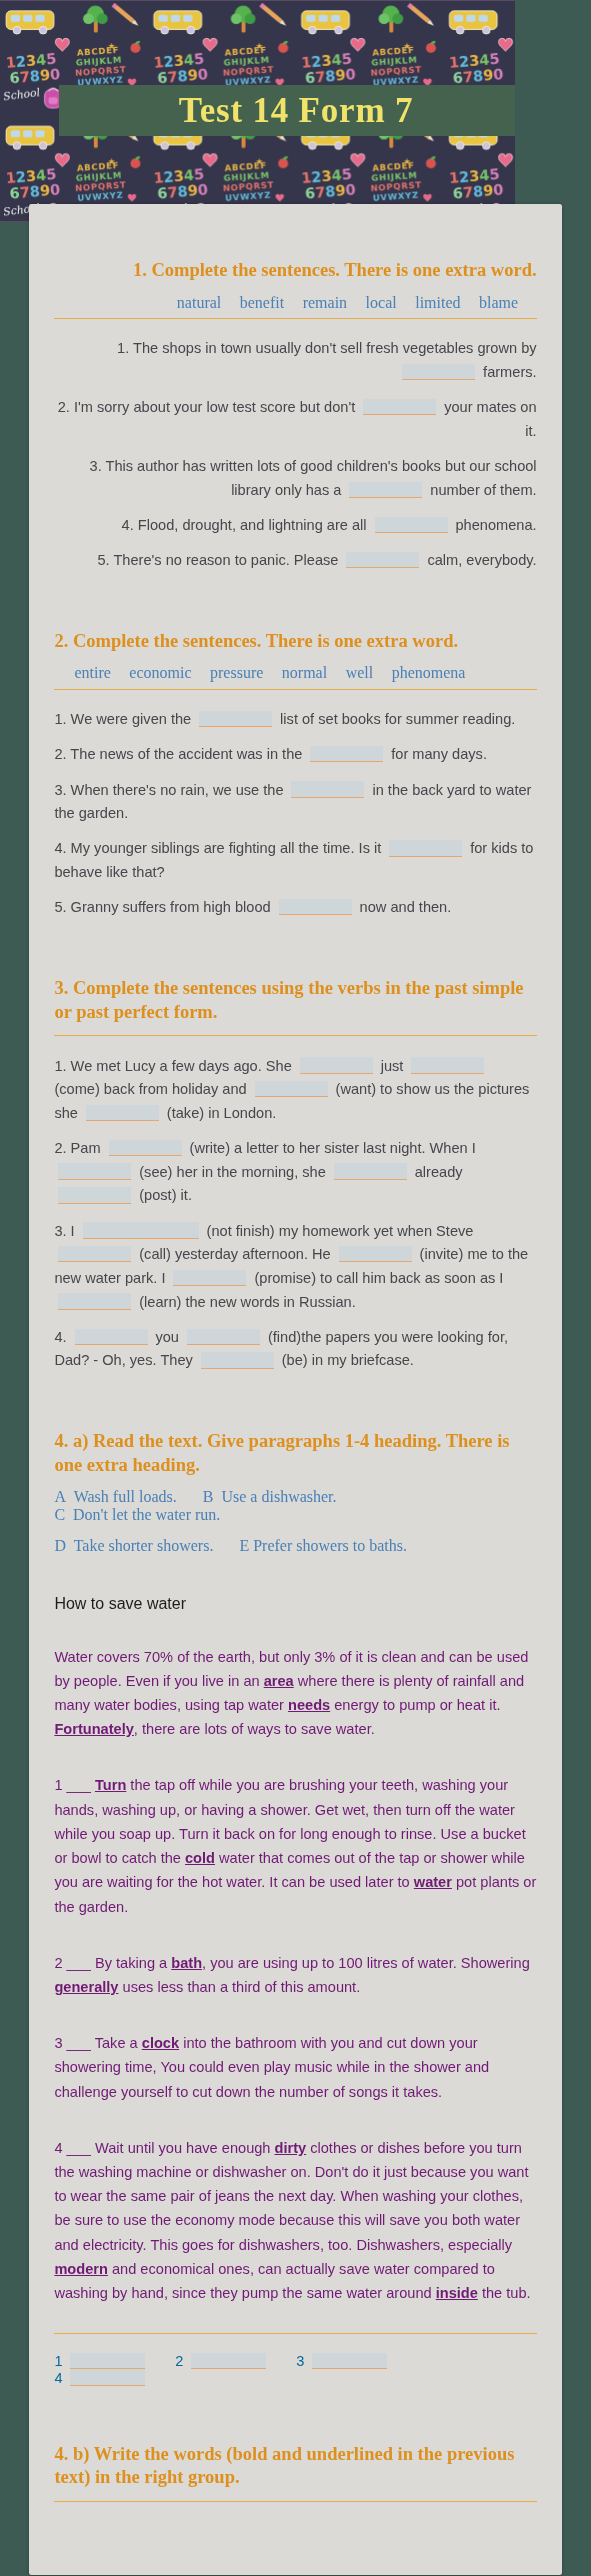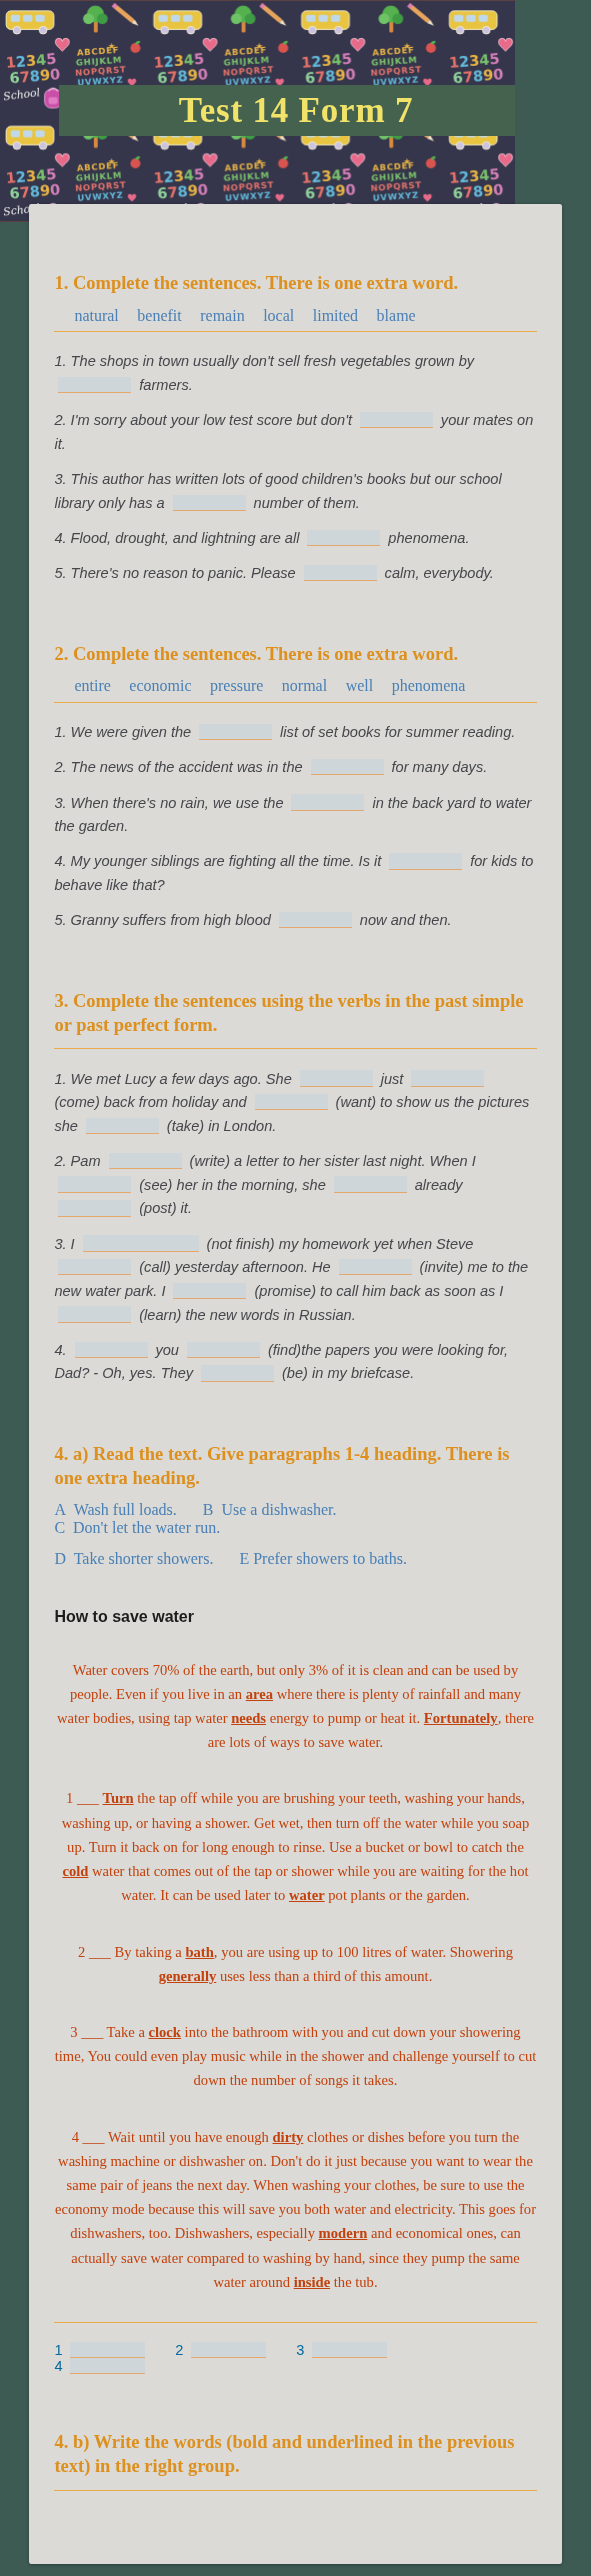--- a/index.html
+++ b/index.html
@@ -7,21 +7,21 @@
     width:591px;
     min-height:2576px;
     background:#3d5a53;
     font-family:"Liberation Sans",sans-serif;
     -webkit-font-smoothing:antialiased;
   }
   
   .doodle-header{
     position:relative;
     width:515px;height:222px;
-    background:#f97316;
+    background:#f9a8d4;
     overflow:hidden;
   }
   .doodle-header svg{position:absolute;left:0;top:0;}
   .title-banner{
     position:absolute;
     left:59px;top:85px;
     width:474px;height:51px;
     background:#44624e;
     display:flex;align-items:center;justify-content:center;
     z-index:3;
@@ -37,21 +37,21 @@
   
   .card{
     position:relative;z-index:2;
     margin:-17.7px 29px 0 29px;
     background:#dbdad6;
     border-radius:2.3px;
     padding:55px 25.4px 55px 25.4px;
     box-shadow:0 0.8px 3.1px rgba(0,0,0,.3);
   }
   .section{margin-top:57px;}
-  .section:first-child{margin-top:13px;}
+  .section:first-child{margin-top:0;text-align:right;}
   .sec-heading{
     font-family:"Liberation Serif",serif;
     font-weight:700;
     font-size:18.5px;
     line-height:1.28;
     color:#dd901e;
     margin:0 0 10.8px 0;
   }
   .word-bank{
     margin:0 0 3.1px 20px;
@@ -63,52 +63,50 @@
   .divider{
     border:none;height:0;
     border-top:1.5px solid #e9ac49;
     margin:6.2px 0 18.5px 0;
   }
   .items p{
     font-size:14.6px;
     color:#46474c;
     line-height:1.62;
     margin:0 0 11.6px 0;
-    font-style:italic;
   }
   .blank{
     display:inline-block;
     height:15.4px;
     vertical-align:-3.1px;
     margin:0 3.9px;
     background:rgba(173,203,230,.28);
     border-bottom:1.5px solid #e5a76b;
   }
   
   .options{
     font-family:"Liberation Serif",serif;
     font-size:16px;
     color:#4a80b5;
     margin:7.7px 0 0 0;
   }
   .options .row{margin-bottom:12.3px;}
   .options .opt{margin-right:26px;display:inline-block;text-align:right;}
   .reading-title{
-    font-weight:700;
+    font-weight:400;
     font-size:16px;
     color:#1e1d1b;
     margin:40px 0 16px 0;
   }
   .reading p{
-    font-family:Liberation Serif, serif;
+    font-family:Liberation Sans, sans-serif;
     font-size:14.6px;
-    color:#c2410c;
+    color:#701a75;
     line-height:1.66;
     margin:32px 0 0 0;
-    text-align:center;
   }
   .bu{font-weight:700;text-decoration:underline;}
   .answers-row{
     margin-top:18.5px;
     font-size:14.6px;
     color:#0369a1;
   }
   .answers-row .ans{margin-right:26px;white-space:nowrap;}
   .answers-row .blank{width:75px;}
   .divider.pre-answers{margin:28px 0 0 0;}

